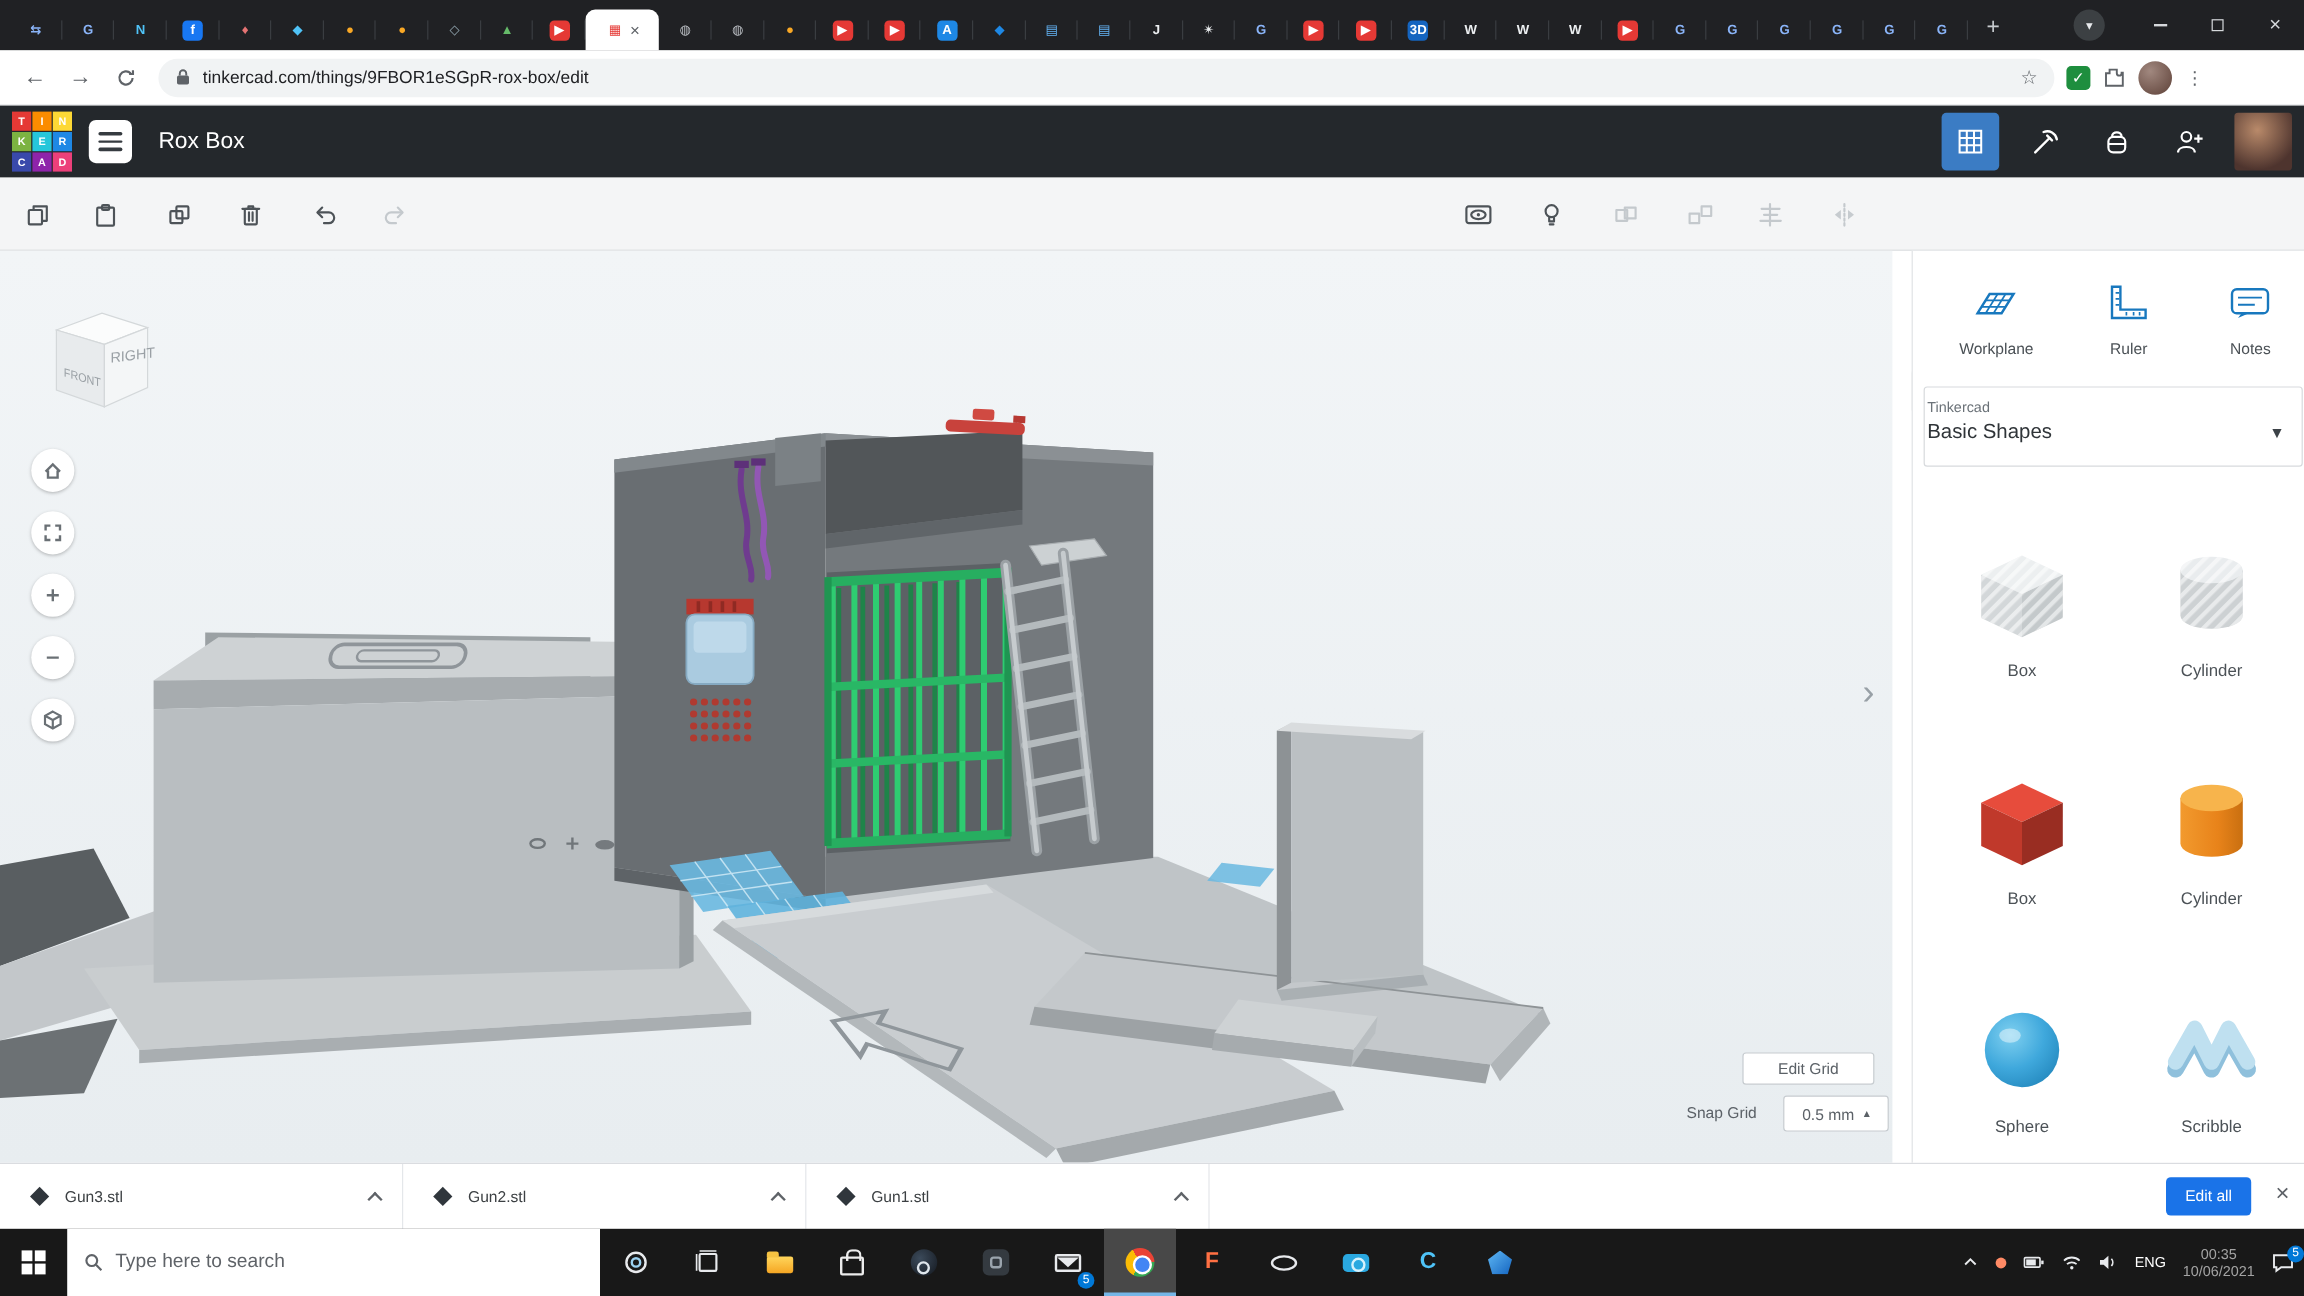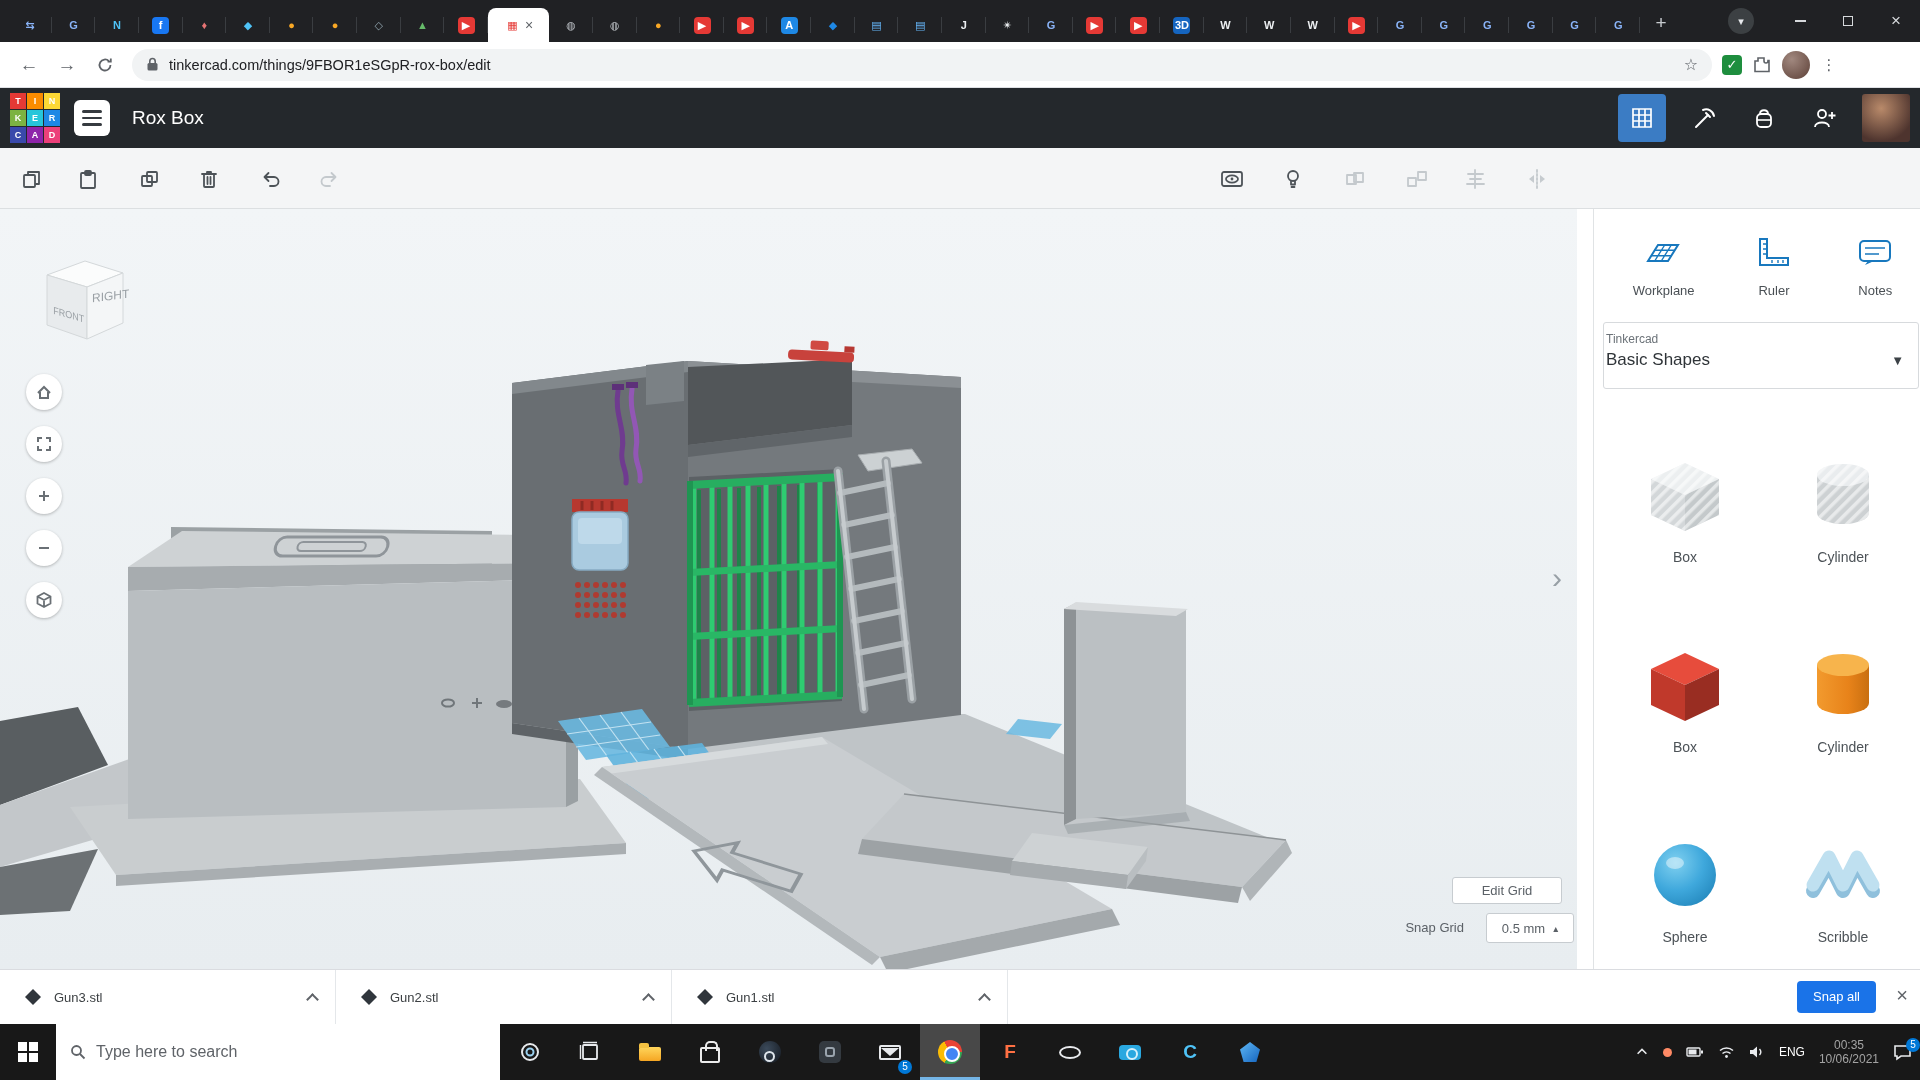--- a/index.html
+++ b/index.html
@@ -850,21 +850,21 @@
     <span class="chipname">Gun2.stl</span>
     <span class="chipchev"></span>
   </div>
   <div class="chip">
     <svg width="18" height="18" viewBox="0 0 18 18">
         <polygon points="9,1 17,9 9,17 1,9" fill="#30363c"></polygon>
       </svg>
     <span class="chipname">Gun1.stl</span>
     <span class="chipchev"></span>
   </div>
-  <div id="showall">Snap all</div>
+  <div id="showall">Edit all</div>
   <div id="dlclose">×</div>
 </div>
 
 <div id="taskbar">
   <div id="startslot" class="tb-slot">
     <div id="winlogo">
         <span></span>
         <span></span>
         <span></span>
         <span></span>

